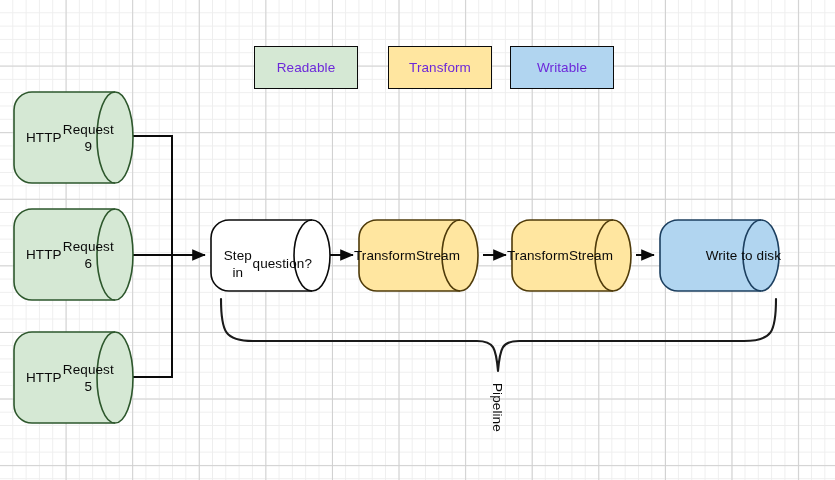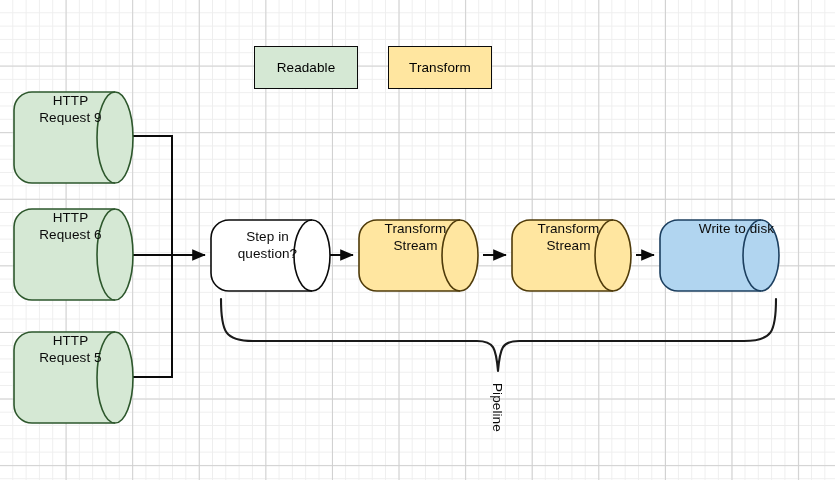--- a/index.html
+++ b/index.html
@@ -33,30 +33,29 @@
     height: 480px;
   }
   .legend-box {
     position: absolute;
     box-sizing: border-box;
     border: 1.4px solid #0a0a0a;
     display: flex;
     align-items: center;
     justify-content: center;
     font-size: 13.5px;
-    color: #000000;
+    color: #6d28d9;
     letter-spacing: 0.1px;
   }
   .cyl-label {
     position: absolute;
     box-sizing: border-box;
     display: flex;
-    flex-direction: column;
     align-items: center;
-    justify-content: flex-start;
+    justify-content: flex-end;
     font-size: 13.5px;
     line-height: 17px;
     color: #0a0a0a;
     text-align: center;
     pointer-events: none;
     letter-spacing: 0.1px;
     padding-left: 12px;
   }
   .brace-label {
     position: absolute;
@@ -160,20 +159,23 @@
       <path d="M761,220 A18,35.5 0 0 0 743,255.5 A18,35.5 0 0 0 761,291" fill="none" stroke="#1c3f5f" stroke-width="1.6"></path>
     </g>
   </svg>
 
   <div class="legend-box" style="left:254px; top:46px; width:104px; height:43px; background:#d5e8d4;">
     <span>Readable</span>
   </div>
   <div class="legend-box" style="left:388px; top:46px; width:104px; height:43px; background:#ffe6a0;">
     <span>Transform</span>
   </div>
+  <div class="legend-box" style="left:510px; top:46px; width:104px; height:43px; background:#b1d5f0;">
+    <span>Writable</span>
+  </div>
 
   <div class="cyl-label" style="left:14px; top:92px; width:101px; height:91px;">
     <span>HTTP</span>
     <span>Request 9</span>
   </div>
 
   <div class="cyl-label" style="left:14px; top:209px; width:101px; height:91px;">
     <span>HTTP</span>
     <span>Request 6</span>
   </div>

